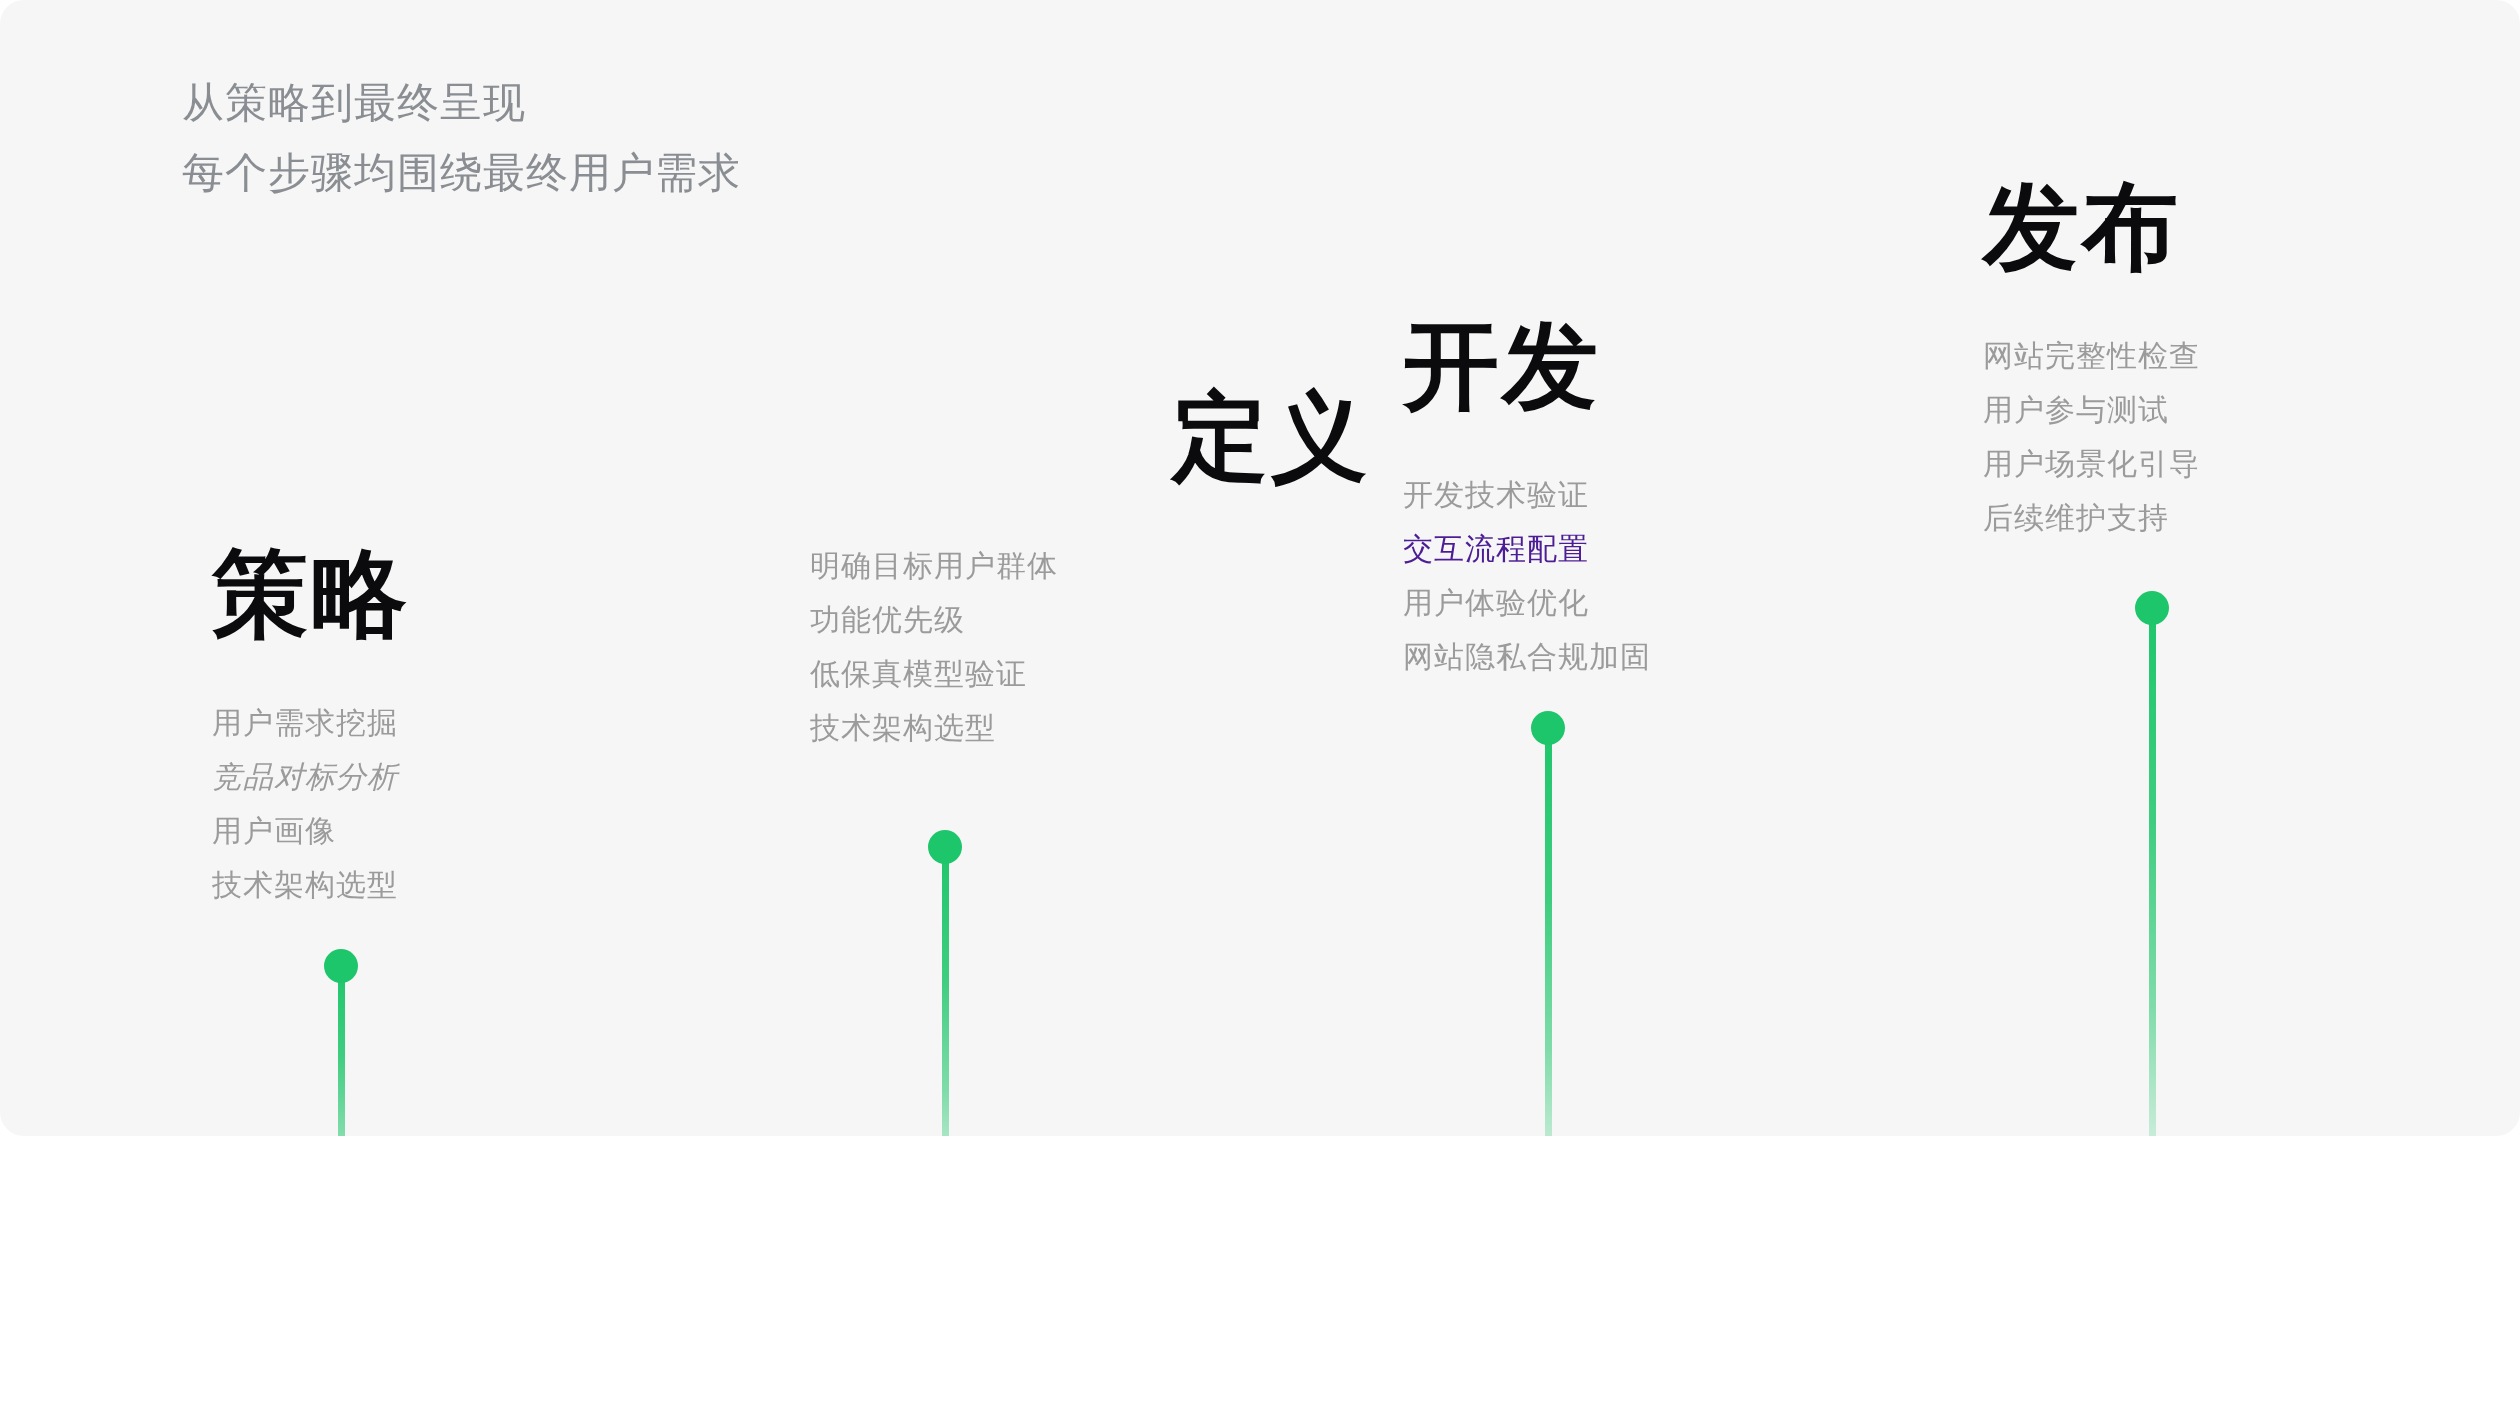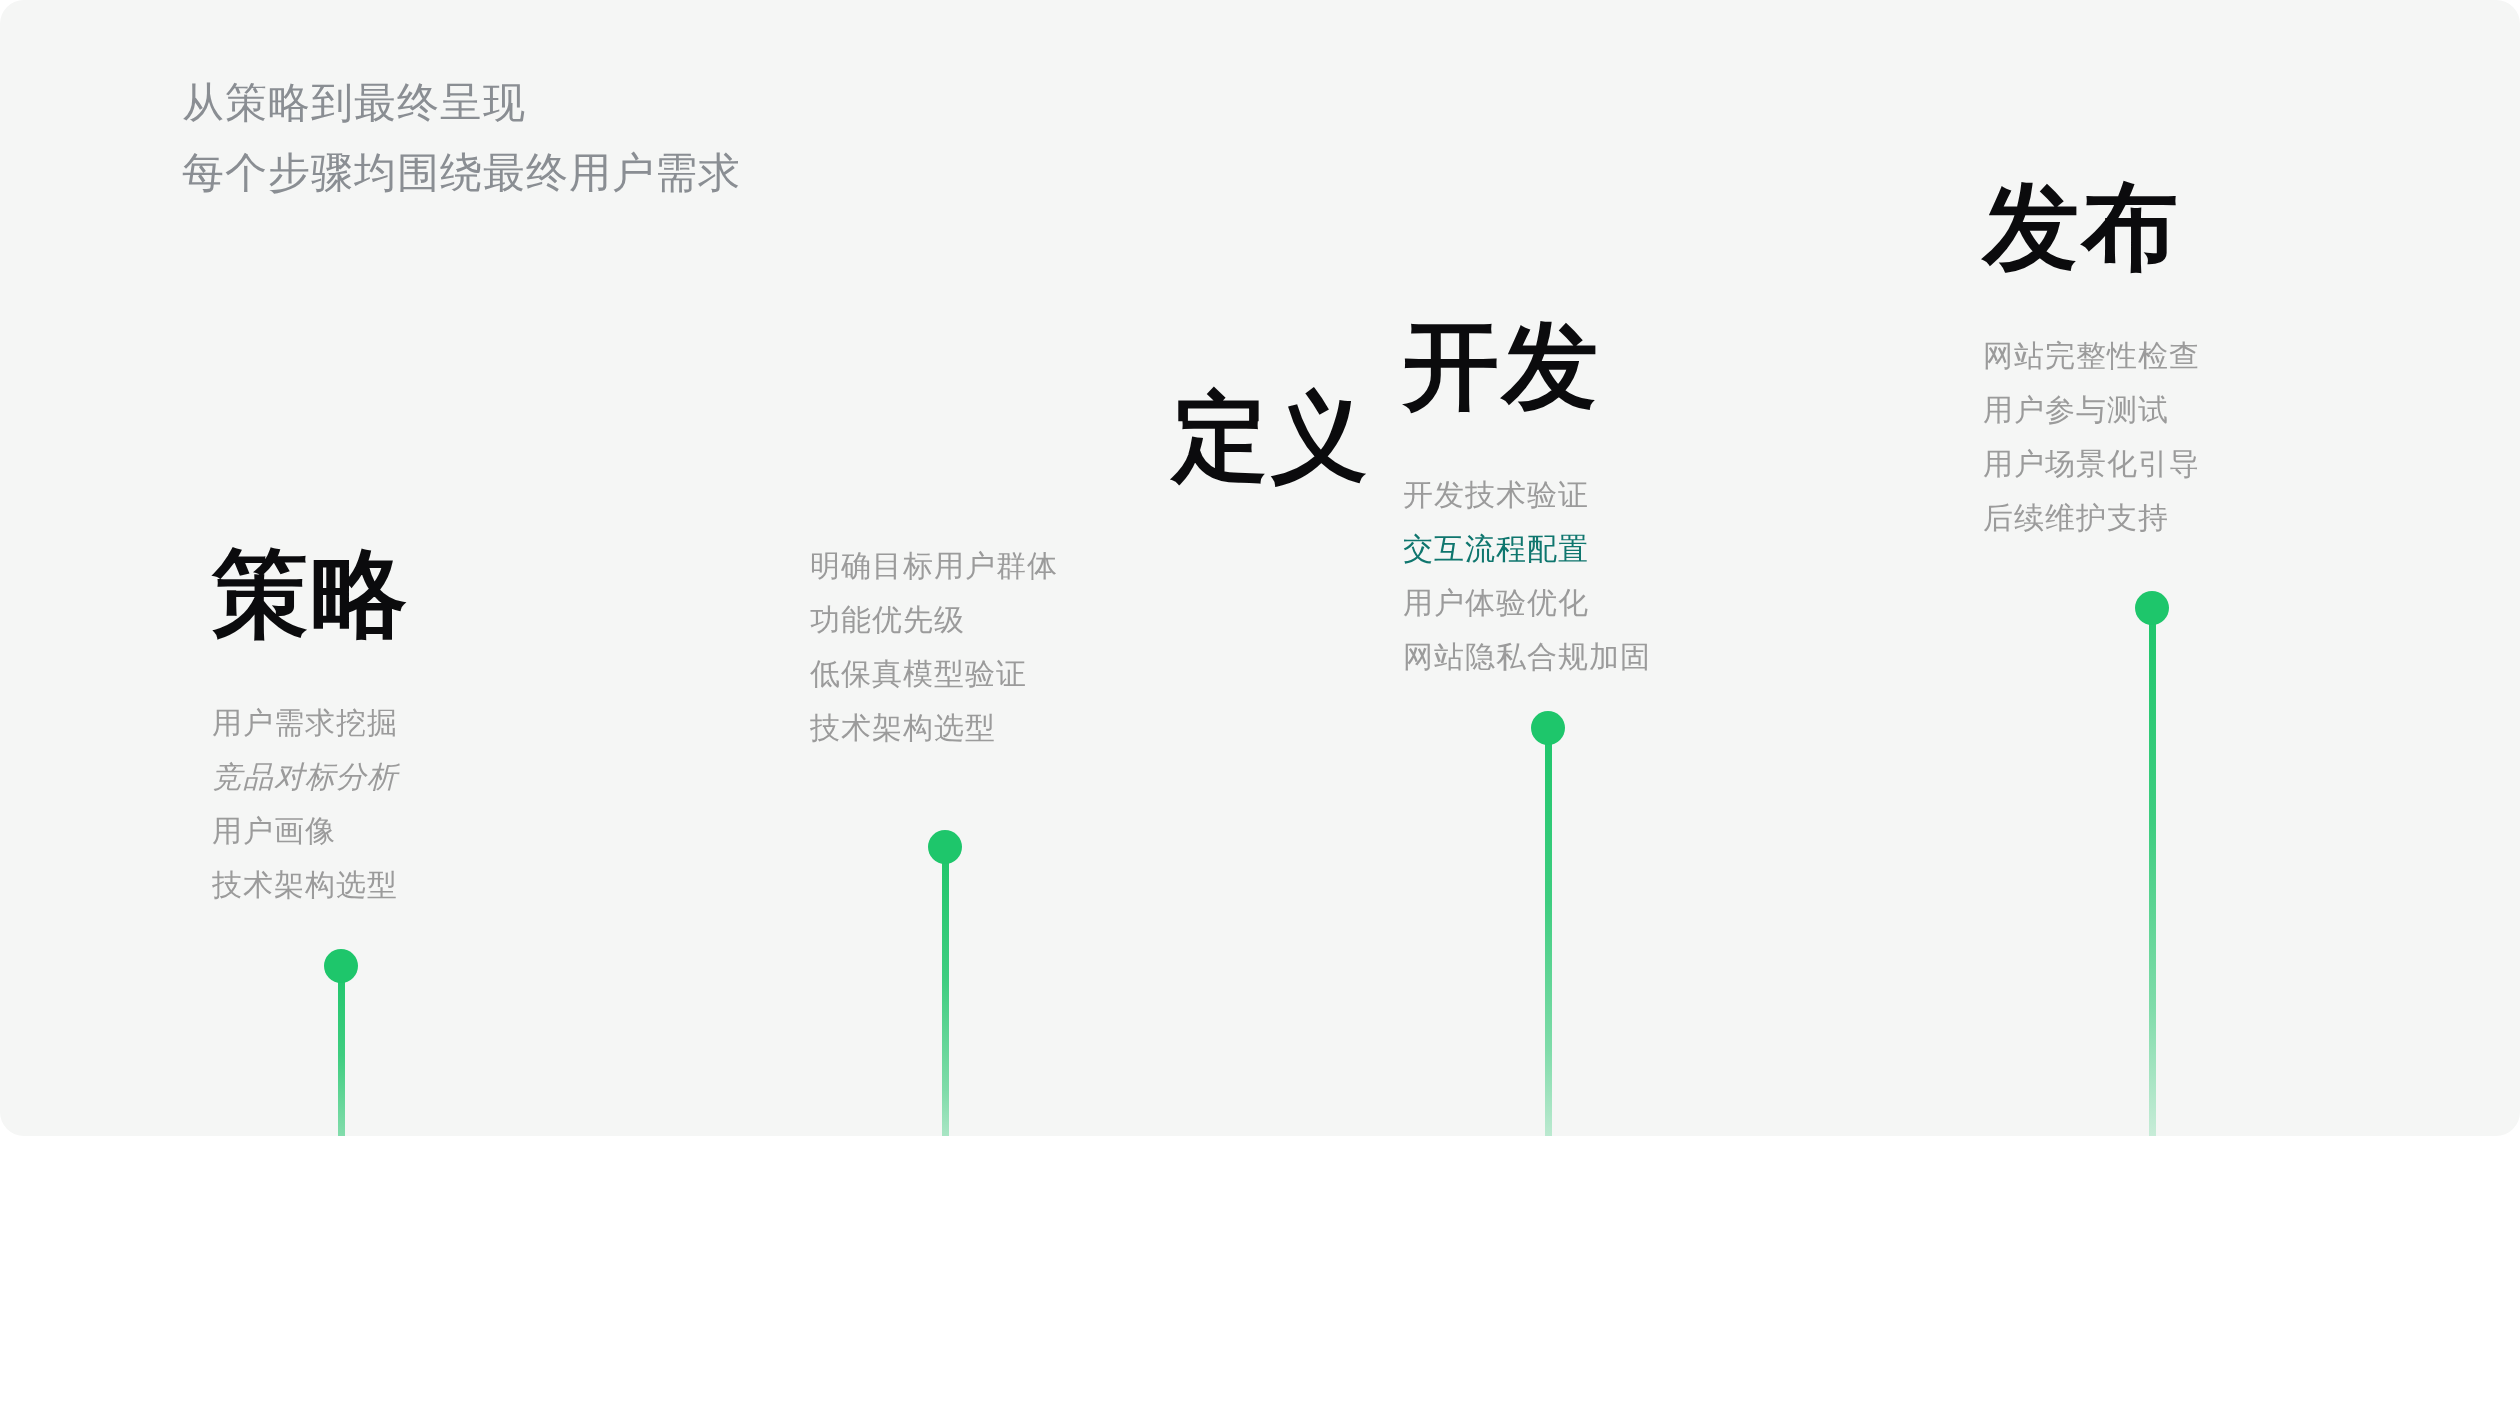--- a/index.html
+++ b/index.html
@@ -131,21 +131,21 @@
       <li style="color: rgb(155, 155, 155);">功能优先级</li>
       <li style="color: rgb(155, 155, 155);">低保真模型验证</li>
       <li style="color: rgb(155, 155, 155);">技术架构选型</li>
     </ul>
   </div>
 
   <div class="stage stage-3">
     <h2 style="color: rgb(11, 11, 13);">开发</h2>
     <ul>
       <li style="color: rgb(155, 155, 155);">开发技术验证</li>
-      <li style="color: #0f766e;">交互流程配置</li>
+      <li style="color: #4c1d95;">交互流程配置</li>
       <li style="color: rgb(155, 155, 155);">用户体验优化</li>
       <li style="color: rgb(155, 155, 155);">网站隐私合规加固</li>
     </ul>
   </div>
 
   <div class="stage stage-4">
     <h2 style="color: rgb(11, 11, 13);">发布</h2>
     <ul>
       <li style="color: rgb(155, 155, 155);">网站完整性检查</li>
       <li style="color: rgb(155, 155, 155);">用户参与测试</li>

